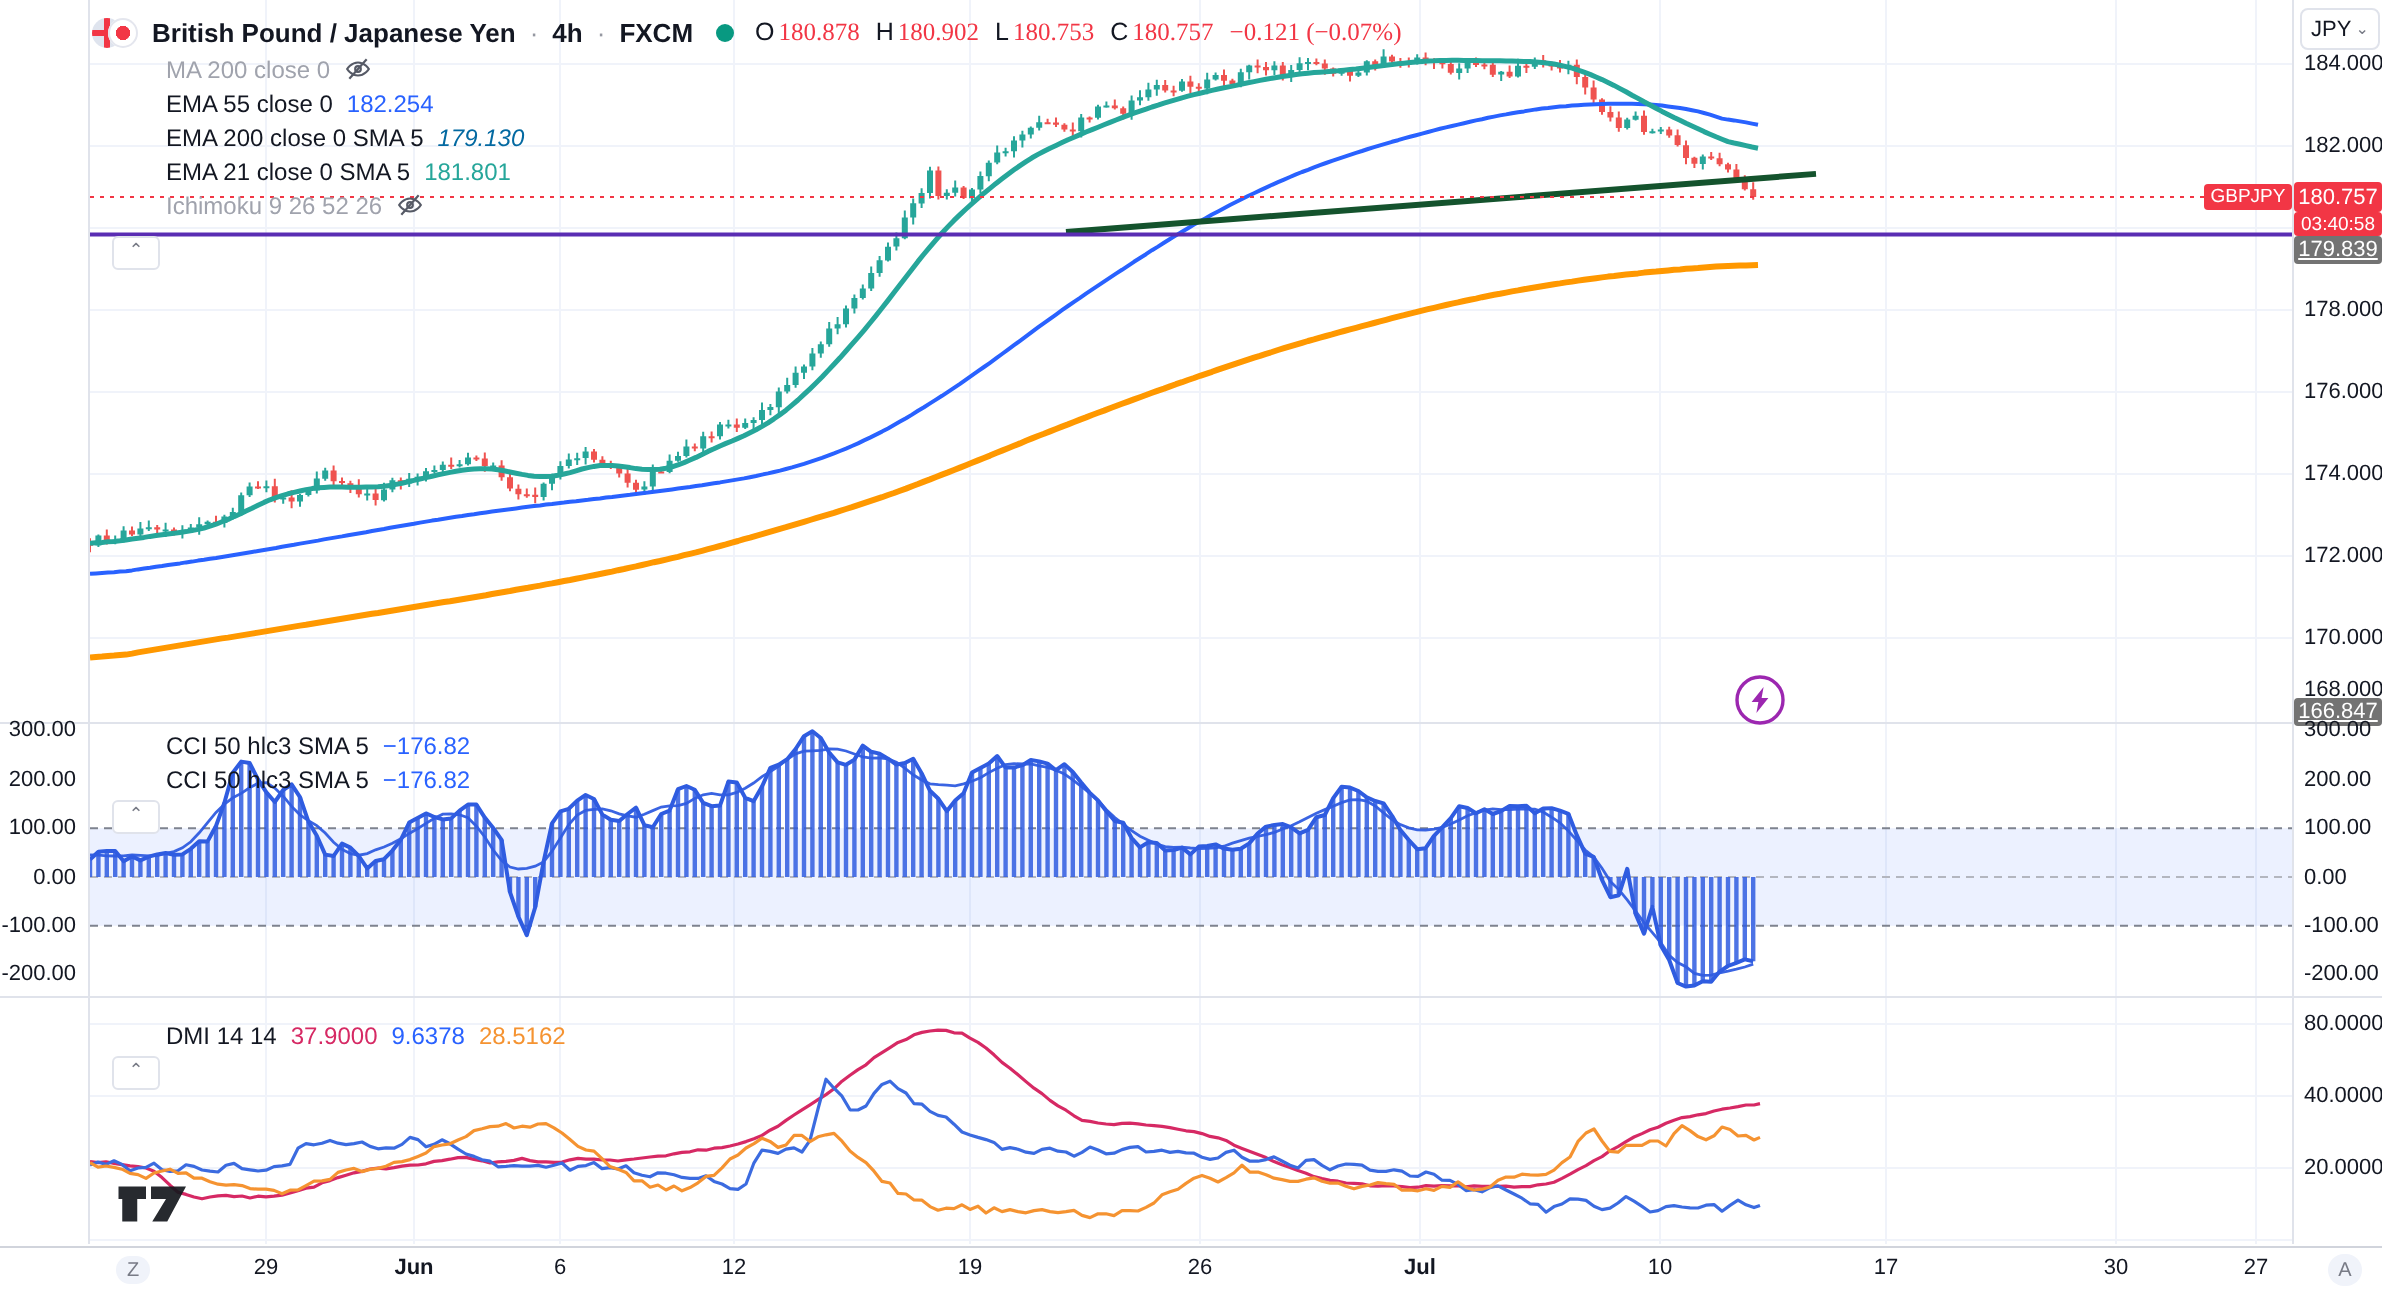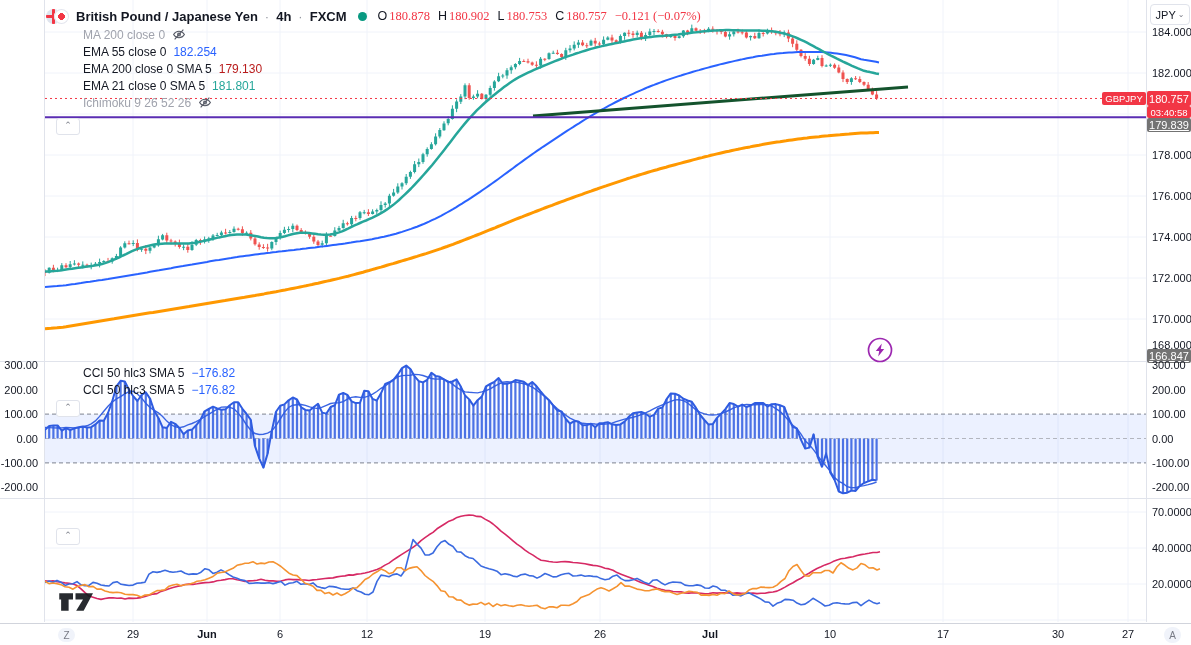--- a/index.html
+++ b/index.html
@@ -171,21 +171,21 @@
             <line x1="4" y1="21" x2="20" y2="3"></line>
           </svg>
       </span>
     </div>
     <div class="lg-row">
       <span>EMA 55 close 0</span>
       <span class="val" style="color: rgb(41, 98, 255);">182.254</span>
     </div>
     <div class="lg-row">
       <span>EMA 200 close 0 SMA 5</span>
-      <span class="val" style="color: #b91c1c;">179.130</span>
+      <span class="val" style="color: #0369a1; font-style: italic;">179.130</span>
     </div>
     <div class="lg-row">
       <span>EMA 21 close 0 SMA 5</span>
       <span class="val" style="color: rgb(38, 166, 154);">181.801</span>
     </div>
     <div class="lg-row muted">
       <span>Ichimoku 9 26 52 26</span>
       <span class="eye">
         <svg viewBox="0 0 24 24" width="14" height="13" fill="none" stroke="currentColor" stroke-width="2">
             <path d="M2 12s3.5-6 10-6 10 6 10 6-3.5 6-10 6S2 12 2 12z"></path>
@@ -202,20 +202,28 @@
       <span>CCI 50 hlc3 SMA 5</span>
       <span class="val" style="color: rgb(41, 98, 255);">−176.82</span>
     </div>
     <div class="lg-row">
       <span>CCI 50 hlc3 SMA 5</span>
       <span class="val" style="color: rgb(41, 98, 255);">−176.82</span>
     </div>
   </div>
   <div class="collapse-btn" style="left:56px;top:400px;">⌃</div>
 
+  <div class="overlay lg" style="top:509px;">
+    <div class="lg-row">
+      <span>DMI 14 14</span>
+      <span class="val" style="color: rgb(214, 41, 100);">37.9000</span>
+      <span class="val" style="color: rgb(41, 98, 255);">9.6378</span>
+      <span class="val" style="color: rgb(245, 147, 49);">28.5162</span>
+    </div>
+  </div>
   <div class="collapse-btn" style="left:56px;top:528px;">⌃</div>
 
   <svg class="overlay wm" width="52" height="20" viewBox="0 0 30 16">
     <path d="M0 1 H11 V6 H7.5 V15 H1.5 V6 H0 Z" fill="#15181e"></path>
     <path d="M13 1 H27 L19.5 15 H13.5 L19 6 H13 Z" fill="#15181e"></path>
   </svg>
 
   <svg class="overlay flash-btn" viewBox="0 0 28 28">
     <circle cx="14" cy="14" r="11.5" fill="#ffffff" stroke="#9c27b0" stroke-width="1.7"></circle>
     <path d="M15.8 7.5 L9.8 15 L13.2 15 L12.2 20.5 L18.2 13 L14.8 13 Z" fill="#9c27b0"></path>
@@ -246,21 +254,21 @@
       <div class="pa-label" style="top: 237px;">174.000</div>
       <div class="pa-label" style="top: 278px;">172.000</div>
       <div class="pa-label" style="top: 319px;">170.000</div>
       <div class="pa-label" style="top: 345px;">168.000</div>
       <div class="pa-label" style="top: 365.3px;">300.00</div>
       <div class="pa-label" style="top: 389.7px;">200.00</div>
       <div class="pa-label" style="top: 414.1px;">100.00</div>
       <div class="pa-label" style="top: 438.5px;">0.00</div>
       <div class="pa-label" style="top: 462.9px;">-100.00</div>
       <div class="pa-label" style="top: 487.3px;">-200.00</div>
-      <div class="pa-label" style="top: 512px;">70.0000</div>
+      <div class="pa-label" style="top: 512px;">80.0000</div>
       <div class="pa-label" style="top: 548px;">40.0000</div>
       <div class="pa-label" style="top: 584px;">20.0000</div>
       <div class="pa-label" style="top: 617px; padding-left: 44px;">0.0000</div>
     </div>
 
   <div class="sym-label" style="left:1102px;top:92px;width:44px;height:13px;">GBPJPY</div>
 
   <div class="overlay time-axis" id="time-axis">
     <div class="pill-btn" style="left:58px;top:4px;width:17px;height:14px;">Z</div>
     <div class="pill-btn" style="left:1164px;top:3px;width:17px;height:16px;">A</div>

